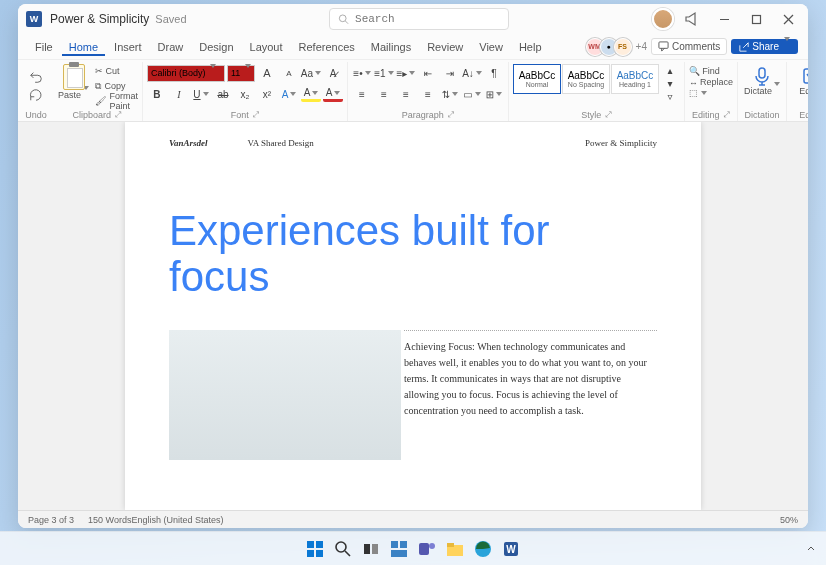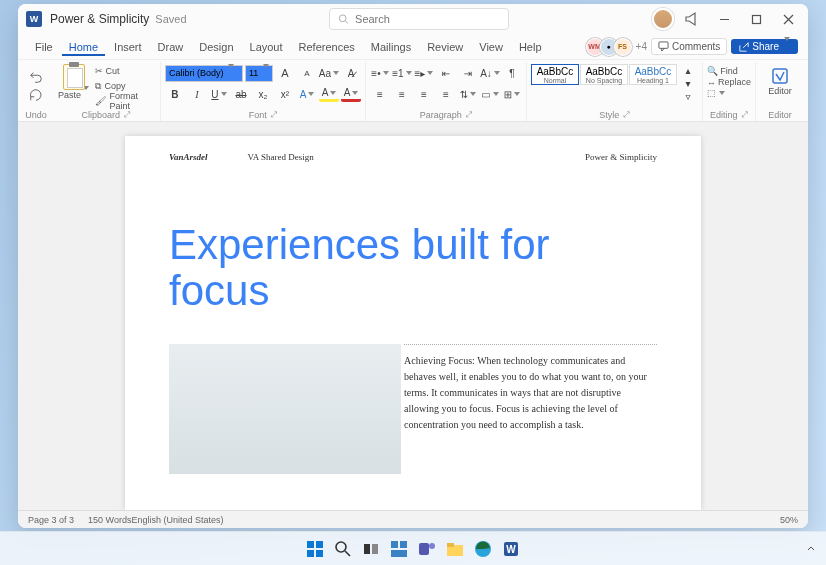--- a/index.html
+++ b/index.html
@@ -45,21 +45,21 @@
     width: 180px; height: 22px;
     margin: 0 auto;
     background: #fff;
     border: 1px solid #ddd;
     border-radius: 4px;
     display: flex;
     align-items: center;
     padding: 0 8px;
   }
   .searchbox svg { width: 12px; height: 12px; stroke: #888; fill:none; }
-  .searchbox input { border:none; outline:none; font-size:11px; color:#888; background:transparent; width:100%; margin-left:6px;}
+  .searchbox input { border:none; outline:none; font-size:11px; color:#888; background:transparent; width:100%; margin-left:6px;font-family:Liberation Mono, monospace;}
   .titlebar-right { display:flex; align-items:center; gap:4px; }
   .avatar { width:22px; height:22px; border-radius:50%; background: linear-gradient(#d8a878,#c89868); border:2px solid #fff; box-shadow:0 0 0 1px #ddd; }
   .win-btn { width:28px; height:24px; display:flex; align-items:center; justify-content:center; cursor:pointer; }
   .win-btn svg { width:11px; height:11px; stroke:#555; fill:none; stroke-width:1.2; }
   .megaphone svg { width:16px; height:16px; stroke:#666; fill:none; }
 
   
   .menubar {
     height: 26px;
     display:flex;
@@ -87,34 +87,34 @@
   .vstack { display:flex; flex-direction:column; gap:1px; }
   .hstack { display:flex; align-items:center; gap:2px; }
   .ibtn { width:20px; height:18px; display:flex; align-items:center; justify-content:center; font-size:10px; color:#444; cursor:pointer; border-radius:2px;}
   .small-text { font-size:9px; color:#555; }
   .paste-btn { display:flex; flex-direction:column; align-items:center; cursor:pointer; padding:0 2px;}
   .paste-btn .icon { width:22px; height:26px; background:#fffbe6; border:1px solid #d6b656; border-radius:2px; position:relative;}
   .paste-btn .icon::before{content:"";position:absolute;top:-3px;left:5px;width:10px;height:5px;background:#888;border-radius:1px;}
   .paste-btn .icon::after{content:"";position:absolute;top:3px;left:3px;width:14px;height:18px;background:#fff;border:1px solid #ccc;}
   .clipboard-side { margin-left:4px;}
   .clipboard-side .row{ display:flex; align-items:center; gap:3px; font-size:9px; color:#555; height:14px; cursor:pointer;}
-  .font-select { border:1px solid #ccc; background:#3b82f6; font-size:9px; padding:1px 3px; height:17px; display:flex; align-items:center; gap:3px;}
+  .font-select { border:1px solid #ccc; background:#b91c1c; font-size:9px; padding:1px 3px; height:17px; display:flex; align-items:center; gap:3px;}
   .styles-gallery { display:flex; gap:1px;}
-  .style-item { width:48px; height:21px; border:1px solid #ddd; background:#fff; display:flex; flex-direction:column; align-items:center; justify-content:center; cursor:pointer;}
+  .style-item { width:48px; height:30px; border:1px solid #ddd; background:#fff; display:flex; flex-direction:column; align-items:center; justify-content:center; cursor:pointer;}
   .style-item.sel{ border:1px solid #185abd;}
   .style-preview{ font-size:10px;}
   .style-name{ font-size:7px; color:#666;}
   .big-btn { display:flex; flex-direction:column; align-items:center; width:40px; cursor:pointer; padding-top:2px;}
   .big-btn svg { width:20px; height:20px;}
   .big-btn-label { font-size:9px; color:#555;}
   .launcher { font-size:8px; color:#888; margin-left:2px;}
 
   
   .canvas { flex:1; background:#f1f1f1; display:flex; justify-content:center; overflow:hidden; }
-  .page { width:576px; background:#fff; margin-top:14px; box-shadow:0 0 6px rgba(0,0,0,0.15); padding:16px 44px; position:relative;}
+  .page { width:576px; background:#fff; margin-top:0; box-shadow:0 0 6px rgba(0,0,0,0.15); padding:16px 44px; position:relative;}
   .doc-header { display:flex; font-size:9px; font-family: Georgia, serif; color:#333; margin-bottom:60px;}
   .doc-header .left { font-weight:bold; font-style:italic; font-family: "Palatino Linotype", Georgia, serif;}
   .doc-header .mid { margin-left:40px;}
   .doc-header .right { margin-left:auto;}
   .doc-h1 { font-family: Liberation Sans, sans-serif; font-size:42px; line-height:1.1; color:#3b82f6; font-weight:400; margin-bottom:30px;}
   .doc-columns { display:flex; gap:3px;}
   .doc-image { width:232px; height:130px; background: linear-gradient(#e8eef0,#d8e0e3);}
   .doc-text { flex:1; font-family: Georgia, serif; font-size:10px; line-height:1.6; color:#333; border-top:1px dotted #aaa; padding-top:8px;}
 
   
@@ -365,20 +365,32 @@
         <div class="hstack small-text chev">
             <span>⬚</span>
           </div>
       </div>
       <div class="rgroup-label">
           <span>Editing</span>
           <span class="launcher">⤢</span>
         </div>
     </div>
 
+    <div class="rgroup">
+      <div class="rgroup-body">
+        <div class="big-btn">
+          <svg viewBox="0 0 20 20" fill="none" stroke="#3a78d6" stroke-width="1.5">
+              <rect x="7" y="2" width="6" height="10" rx="3"></rect>
+              <path d="M4 10 A6 6 0 0 0 16 10 M10 16 L10 19 M7 19 L13 19"></path>
+            </svg>
+          <span class="big-btn-label chev">Dictate</span>
+        </div>
+      </div>
+      <div class="rgroup-label">Dictation</div>
+    </div>
 
     <div class="rgroup">
       <div class="rgroup-body">
         <div class="big-btn">
           <svg viewBox="0 0 20 20" fill="none" stroke="#3a78d6" stroke-width="1.5">
               <rect x="3" y="3" width="14" height="14" rx="2"></rect>
               <path d="M6 8 L10 14 L14 6"></path>
             </svg>
           <span class="big-btn-label">Editor</span>
         </div>

